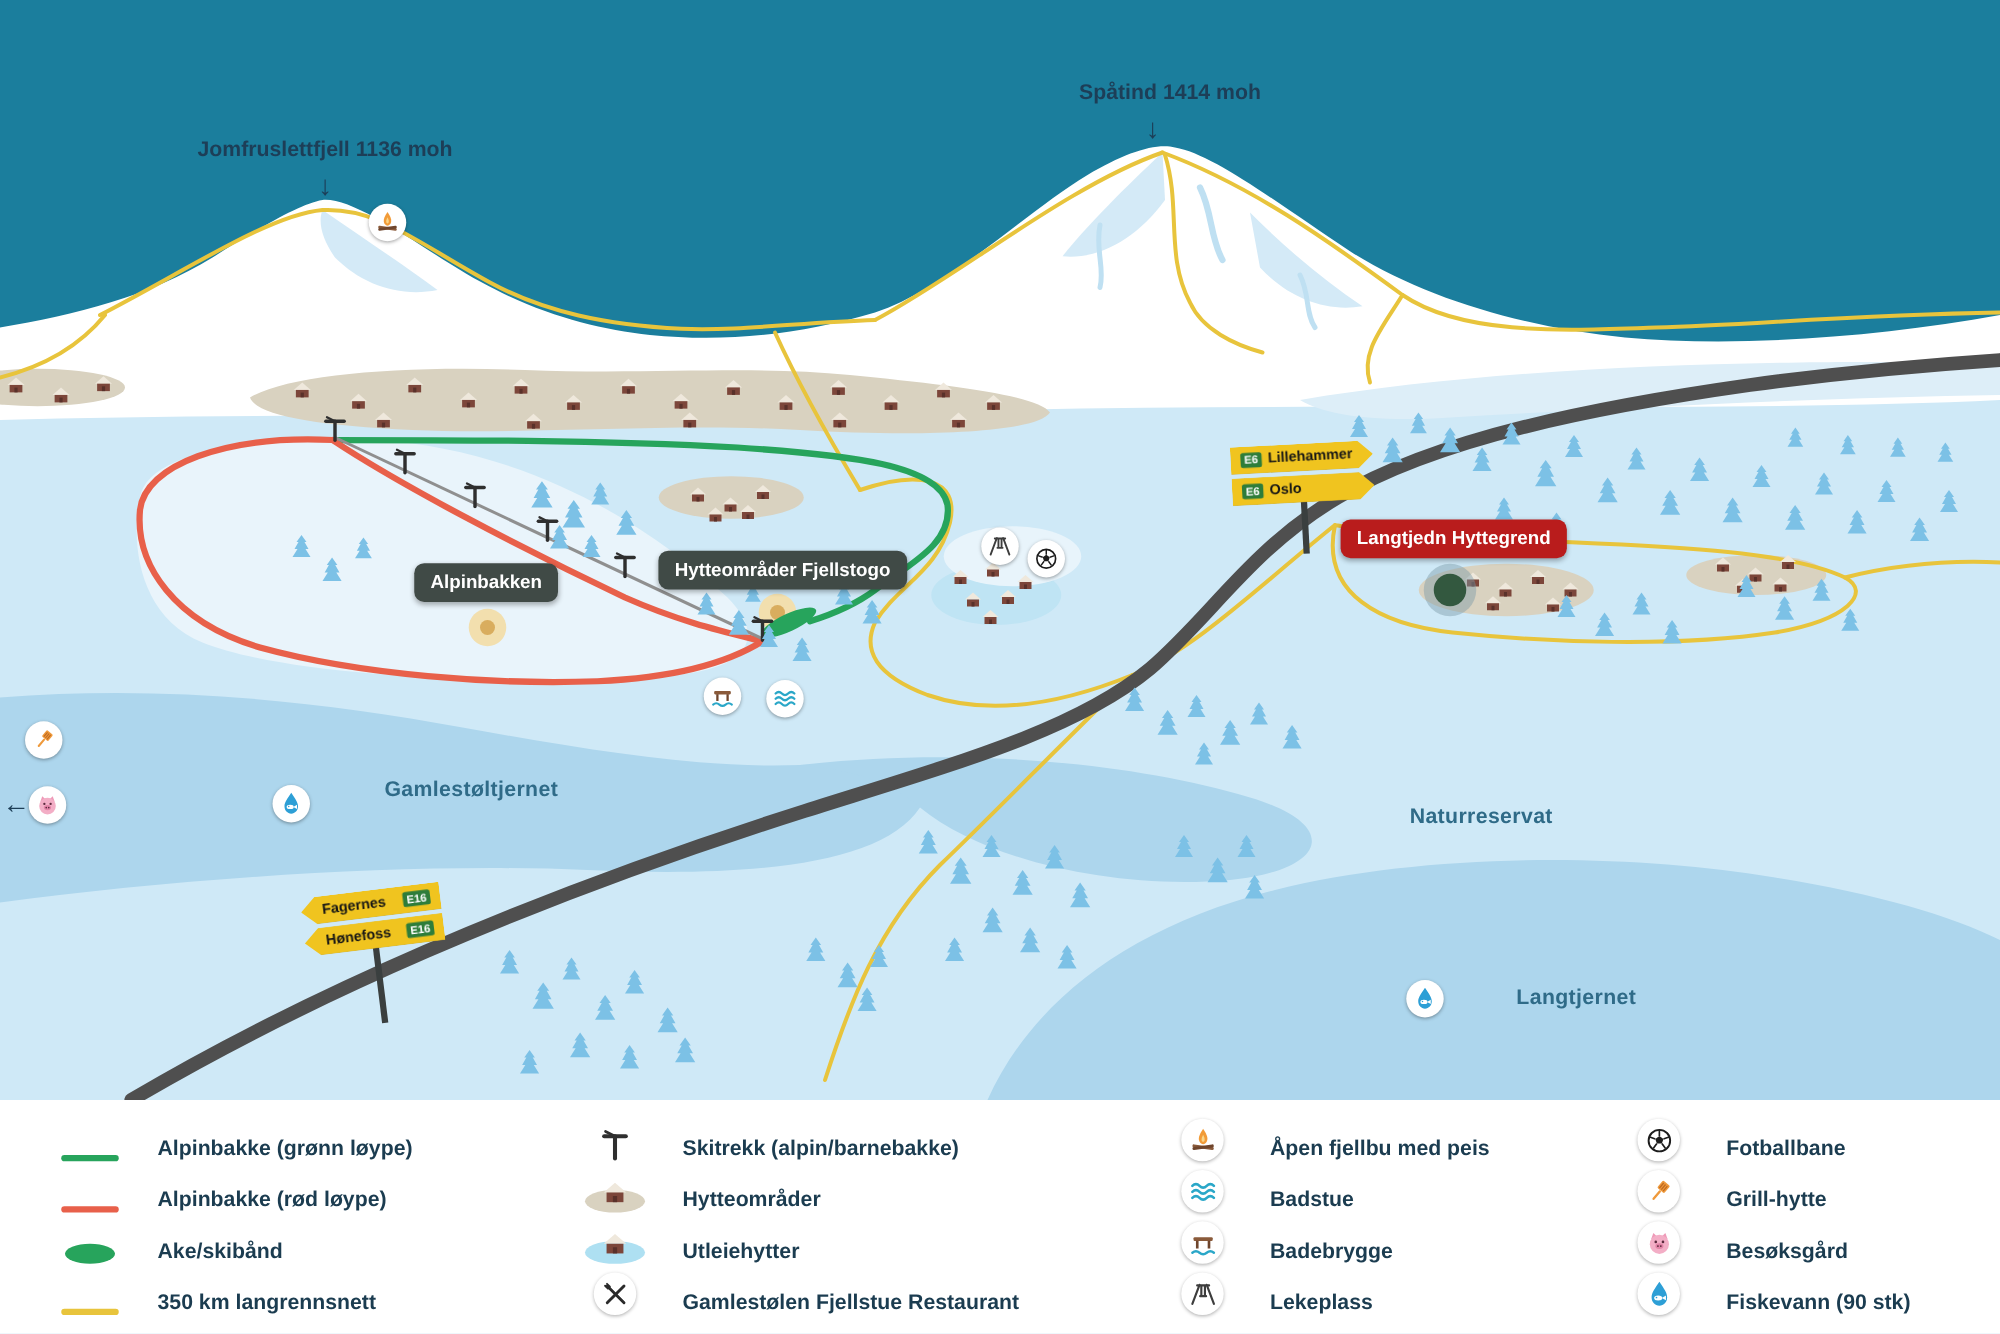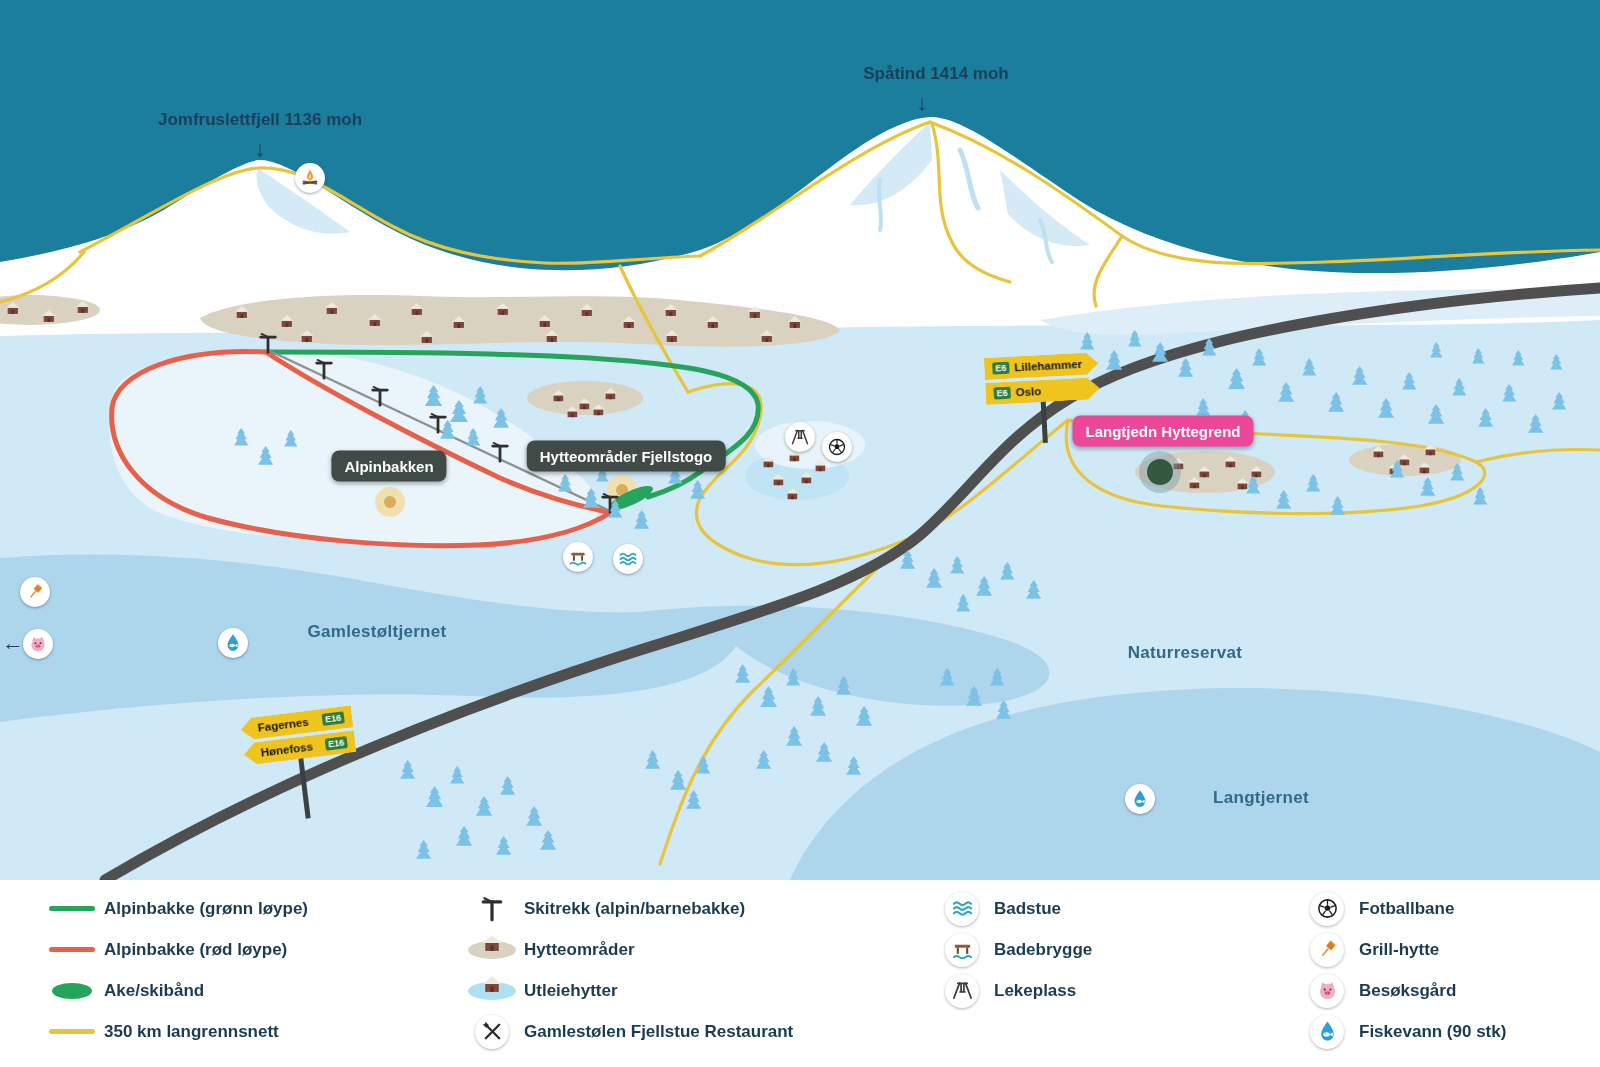--- a/index.html
+++ b/index.html
@@ -12,21 +12,21 @@
   .mountain-label{position:absolute;transform:translateX(-50%);color:#1d3e57;
       font-weight:700;font-size:17px;white-space:nowrap;}
   .arrow-down{position:absolute;transform:translateX(-50%);color:#1d3e57;
       font-weight:700;font-size:22px;line-height:1;}
   .arrow-left{position:absolute;color:#1d3e57;font-weight:700;font-size:22px;line-height:1;}
   .water-label{position:absolute;transform:translateX(-50%);color:#2f6b88;
       font-weight:700;font-size:17px;letter-spacing:.3px;white-space:nowrap;}
   .pill{position:absolute;transform:translate(-50%,-50%);background:#404a46;color:#fff;
       font-size:15px;font-weight:700;padding:7px 13px;border-radius:8px;
       box-shadow:0 2px 4px rgba(0,0,0,.3);white-space:nowrap;}
-  .pill.green{background:#ec4899;}
+  .pill.green{background:#b91c1c;}
 
   
   .map-icon{position:absolute;width:30px;height:30px;border-radius:50%;background:#fff;
       box-shadow:0 1px 3px rgba(0,0,0,.35);display:flex;align-items:center;justify-content:center;}
   .map-icon svg{width:20px;height:20px;}
   .green-marker{position:absolute;width:26px;height:26px;border-radius:50%;background:#33583f;
       box-shadow:0 0 0 8px rgba(125,155,168,.45);}
 
   
   .sign{position:absolute;display:flex;flex-direction:column;gap:3px;}
@@ -37,21 +37,21 @@
   .sign.west .plate{clip-path:polygon(0 50%,12px 0,100% 0,100% 100%,12px 100%);
       padding:0 8px 0 17px;justify-content:space-between;gap:5px;}
   .sign.east .plate{clip-path:polygon(0 0,calc(100% - 12px) 0,100% 50%,calc(100% - 12px) 100%,0 100%);
       padding:0 17px 0 8px;gap:5px;}
   .echip{background:#2e7d3a;color:#fff;font-size:9px;font-weight:700;padding:1.5px 3px;border-radius:2px;line-height:1;}
 
   
   .legend{position:absolute;left:0;top:880px;width:1600px;height:187px;background:#ffffff;}
   .legend .col{position:absolute;top:8px;}
   .col-1{left:48px;} .col-2{left:468px;} .col-3{left:938px;} .col-4{left:1303px;}
-  .legend-item{display:flex;align-items:center;height:41px;gap:8px;}
+  .legend-item{display:flex;align-items:flex-end;height:41px;gap:30px;}
   .icon-cell{width:48px;display:flex;justify-content:center;align-items:center;}
   .legend-label{color:#1b3c50;font-weight:700;font-size:17px;white-space:nowrap;}
   .swatch-line{width:46px;height:5px;border-radius:3px;}
   .swatch-line.green{background:#27a45c;}
   .swatch-line.red{background:#e8604a;}
   .swatch-line.yellow{background:#e8c43c;}
   .swatch-ellipse{width:40px;height:16px;border-radius:50%;background:#27a45c;}
   .blob-swatch{position:relative;width:48px;height:18px;border-radius:50%;}
   .blob-swatch.beige{background:#d9d2c0;}
   .blob-swatch.blue{background:#aee0f2;}
@@ -516,20 +516,30 @@
           </span>
         <span class="legend-label">Gamlestølen Fjellstue Restaurant</span>
       </div>
     </div>
 
     <div class="col col-3">
       <div class="legend-item">
         <span class="icon-cell">
             <span class="circle-icon">
           <svg>
+                <use href="#i-campfire"></use>
+              </svg>
+            </span>
+          </span>
+        <span class="legend-label">Åpen fjellbu med peis</span>
+      </div>
+      <div class="legend-item">
+        <span class="icon-cell">
+            <span class="circle-icon">
+          <svg>
                 <use href="#i-waves"></use>
               </svg>
             </span>
           </span>
         <span class="legend-label">Badstue</span>
       </div>
       <div class="legend-item">
         <span class="icon-cell">
             <span class="circle-icon">
           <svg>

